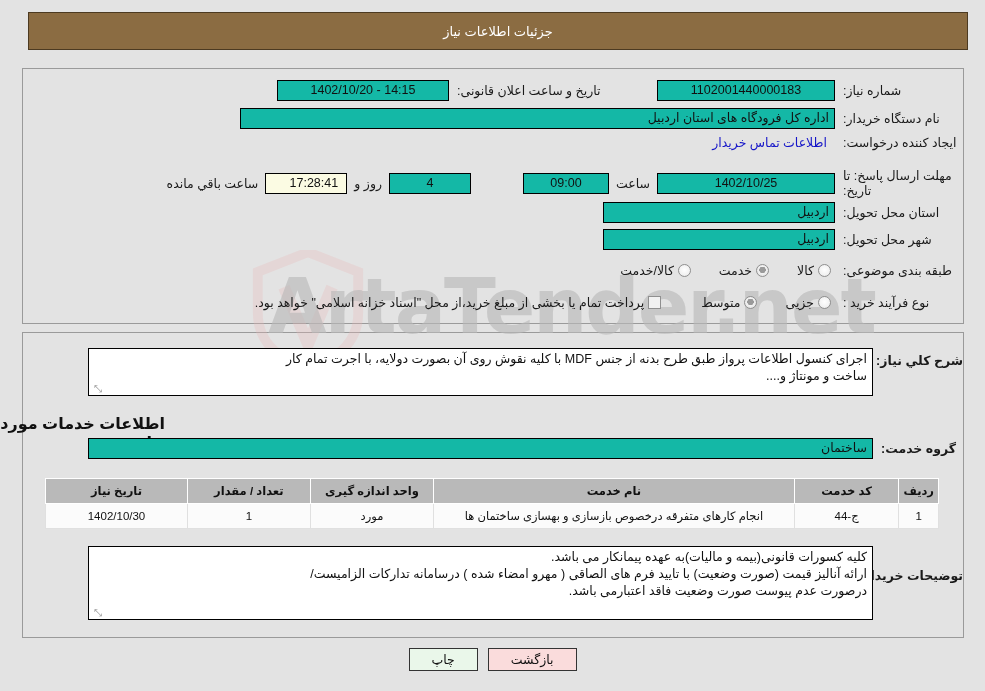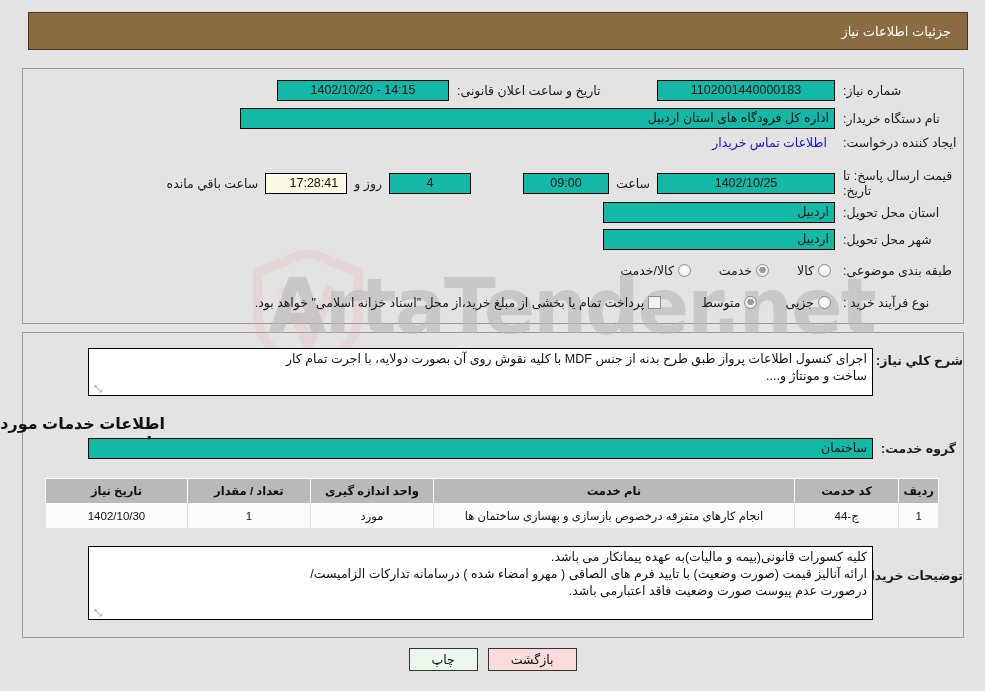--- a/index.html
+++ b/index.html
@@ -45,21 +45,21 @@
   
   .topbar {
     position: absolute;
     left: 28px; top: 12px;
     width: 940px; height: 38px;
     background: #8b6c42;
     border: 1px solid #4c3a21;
     color: #ffffff;
     display: flex;
     align-items: center;
-    justify-content: flex-start;
+    justify-content: center;
     padding: 0 16px;
     font-size: 13px;
     z-index: 2;
   }
 
   
   .panel {
     position: absolute;
     left: 22px;
     width: 942px;
@@ -237,21 +237,21 @@
     <div class="lbl" style="width:128px;">نام دستگاه خریدار:</div>
     <div class="box right" style="width:595px;">اداره کل فرودگاه های استان اردبیل</div>
   </div>
 
   <div class="row" style="top:135px; right:22px; z-index:6;">
     <div class="lbl" style="width:128px;">ایجاد کننده درخواست:</div>
     <a class="link" style="margin-right:8px;" href="#">اطلاعات تماس خریدار</a>
   </div>
 
   <div class="row" style="top:168px; right:22px; z-index:6;">
-    <div class="lbl" style="width:128px; white-space:normal; line-height:15px;">قیمت ارسال پاسخ: تا تاریخ:</div>
+    <div class="lbl" style="width:128px; white-space:normal; line-height:15px;">مهلت ارسال پاسخ: تا تاریخ:</div>
     <div class="box center" style="width:178px;">1402/10/25</div>
     <span class="plainlbl" style="margin:0 7px;">ساعت</span>
     <div class="box center" style="width:86px;">09:00</div>
     <div class="box center" style="width:82px; margin-right:52px;">4</div>
     <span class="plainlbl" style="margin:8px 7px;">روز و</span>
     <div class="box center yellow" style="width:82px;padding-left:20px;">17:28:41</div>
     <span class="plainlbl" style="margin-right:7px;">ساعت باقي مانده</span>
   </div>
 
   <div class="row" style="top:202px; right:22px; z-index:6;">

